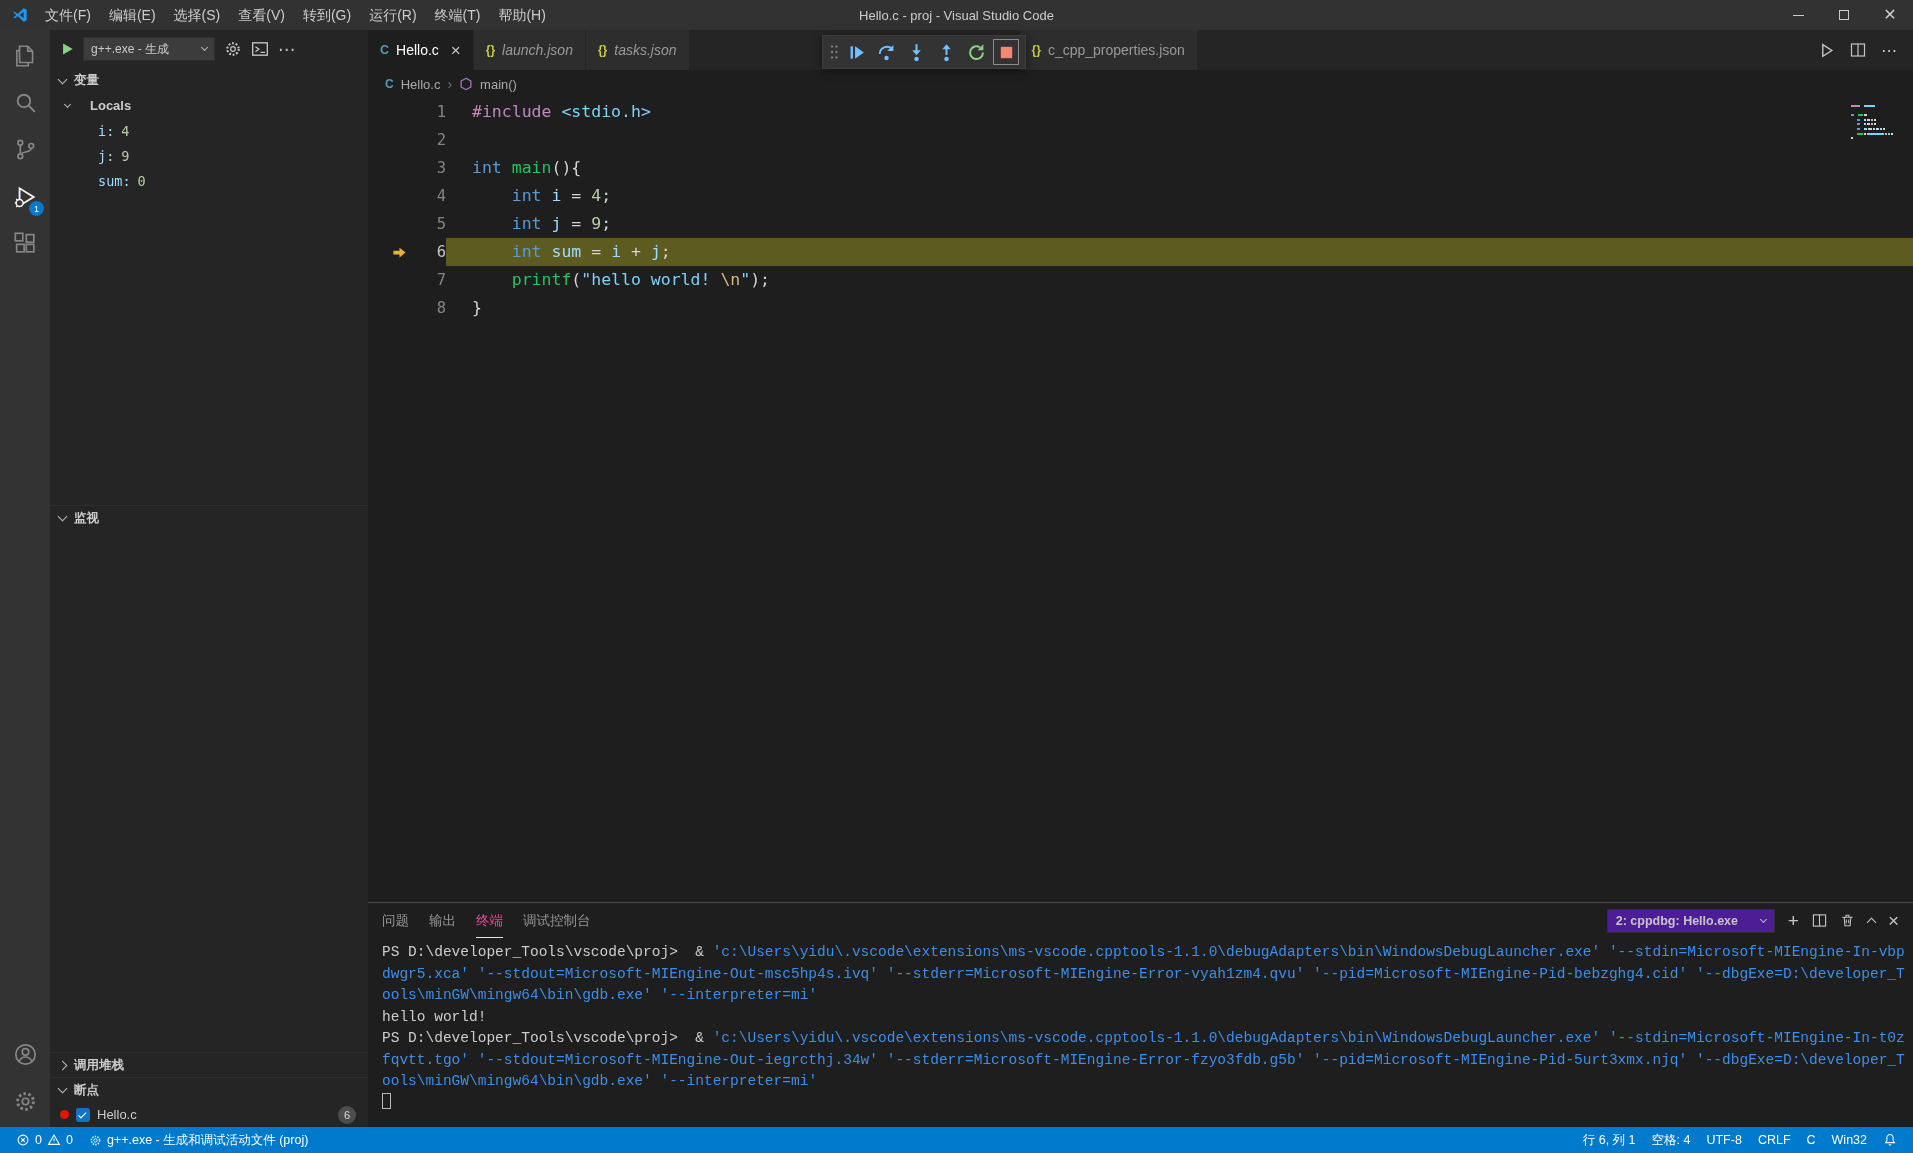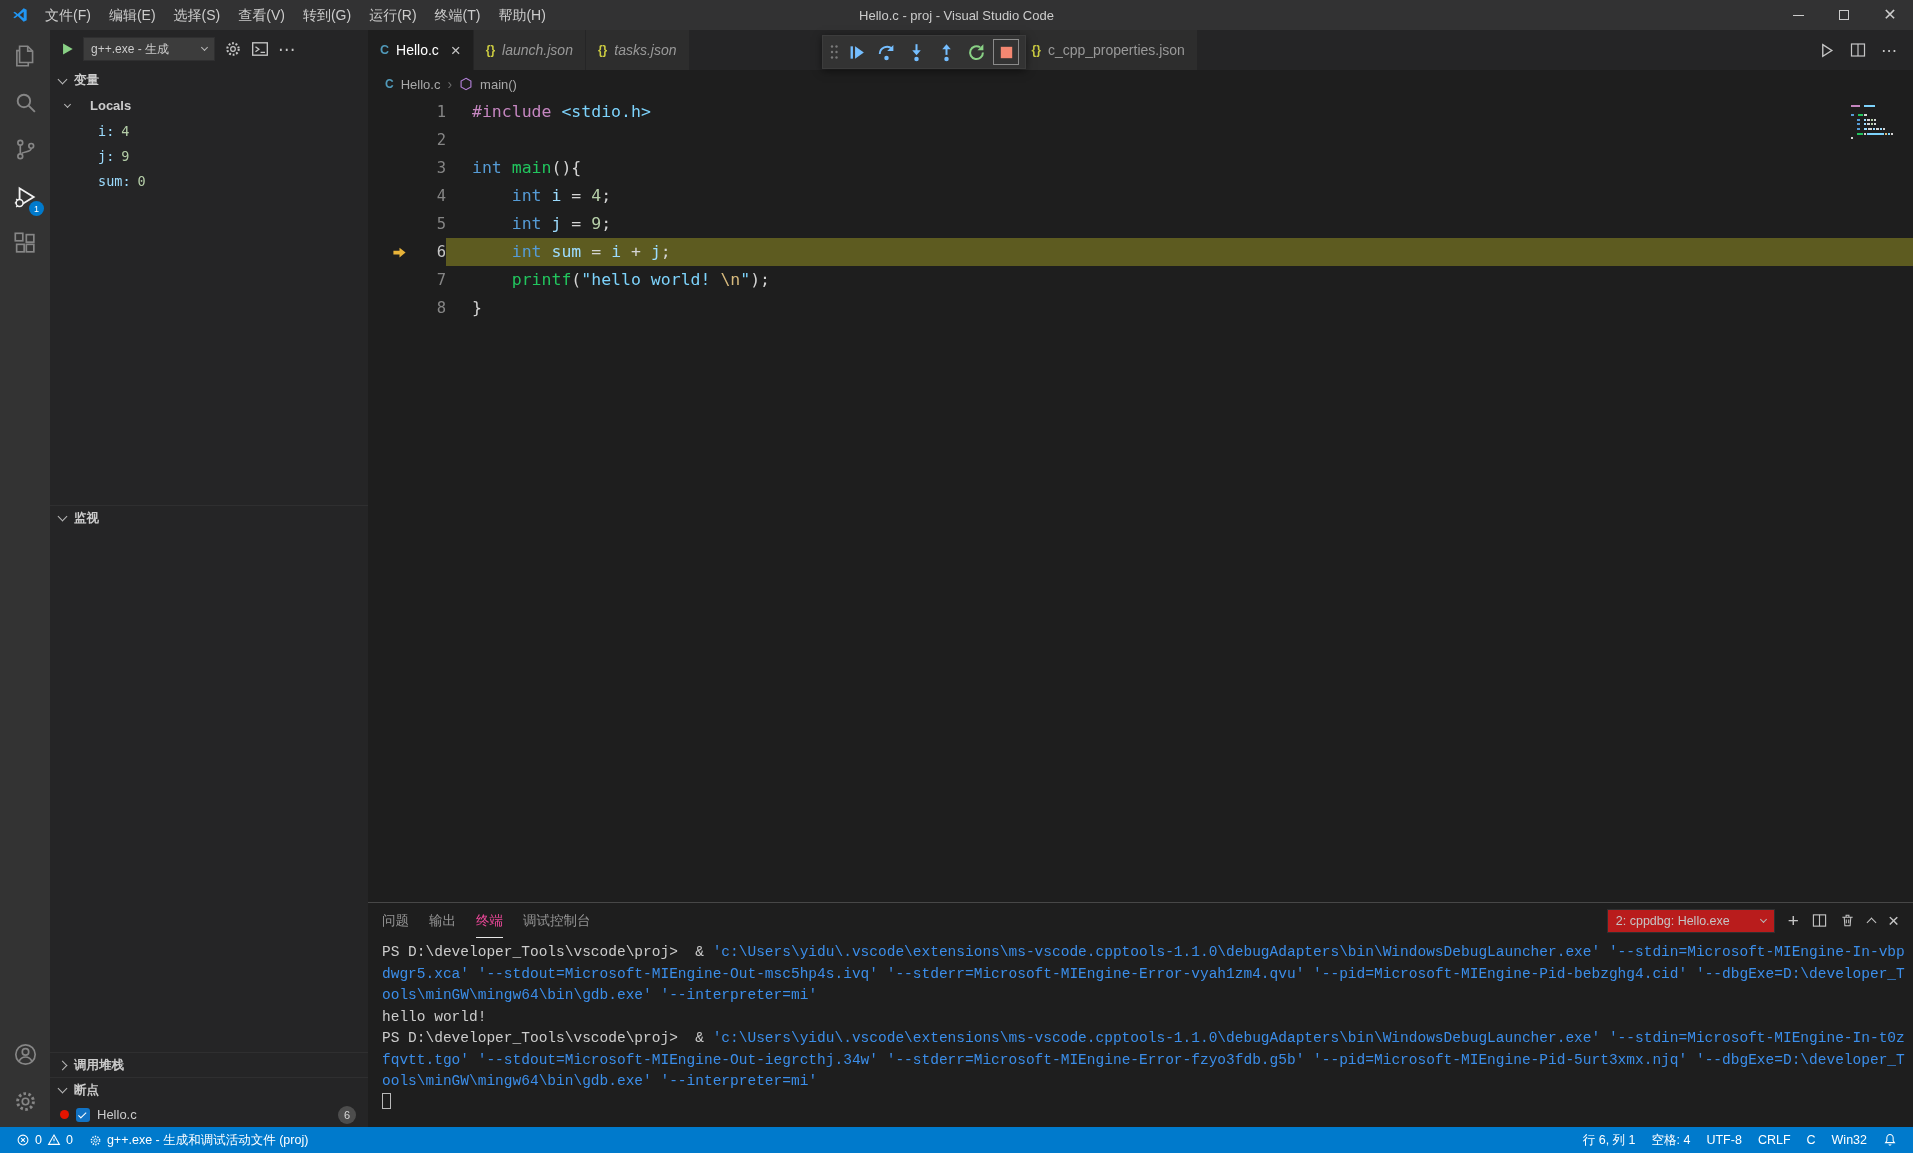--- a/index.html
+++ b/index.html
@@ -101,22 +101,22 @@
   .mini-line { height:2px; margin-bottom:2.6px; display:flex; gap:1px; }
   .mini-seg { height:2px; background:currentColor; display:inline-block; flex:0 0 auto; }
   .mini-seg.blank { background:transparent; }
 
   
   .panel { height:225px; border-top:1px solid #474747; display:flex; flex-direction:column; flex:0 0 auto; }
   .panel-header { height:35px; display:flex; padding:0 14px; gap:36px; flex:0 0 auto; }
   .panel-tab { font-size:13.5px; color:#969696; height:100%; display:flex; align-items:center; cursor:pointer; }
   .panel-tab.active { color:#ec4899; box-shadow:inset 0 -1px 0 #e7e7e7; }
   .panel-right { margin-left:auto; display:flex; align-items:center; gap:13px; color:#c5c5c5; }
-  .terminal-select { height:24px; min-width:168px; background:#b91c1c; border:1px solid #2f2f30; display:flex;
-                     align-items:center; gap:10px; padding:0 8px; font-size:12.5px; cursor:pointer; }
+  .terminal-select { height:24px; min-width:168px; background:#4c1d95; border:1px solid #2f2f30; display:flex;
+                     align-items:center; gap:10px; padding:0 8px; font-size:12.5px; cursor:pointer;font-weight:bold; }
   .terminal-select .lbl { flex:1; white-space:nowrap; }
   .p-icon { display:flex; align-items:center; cursor:pointer; }
   .p-plus { font-size:19px; line-height:1; }
   .p-close { font-size:19px; line-height:1; }
   .chev-up { width:7px; height:7px; border-left:1.4px solid #c5c5c5; border-top:1.4px solid #c5c5c5; transform:rotate(45deg); margin-top:3px; }
 
   .terminal { flex:1 1 auto; min-height:0; padding:4px 8px 0 14px; font-family:"DejaVu Sans Mono",monospace;
               font-size:14.5px; line-height:21.5px; color:#cccccc; overflow:hidden; cursor:text; }
   .term-line { white-space:pre-wrap; word-break:break-all;font-family:Liberation Mono, monospace; }
   .tt-pl{color:#cccccc} .tt-cmd{color:#3b8eea}

